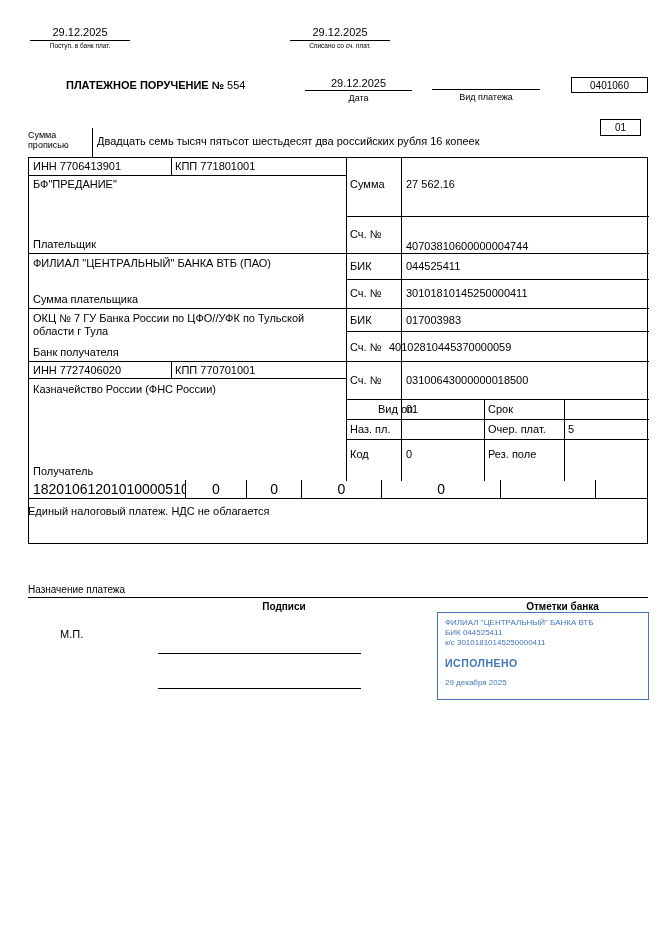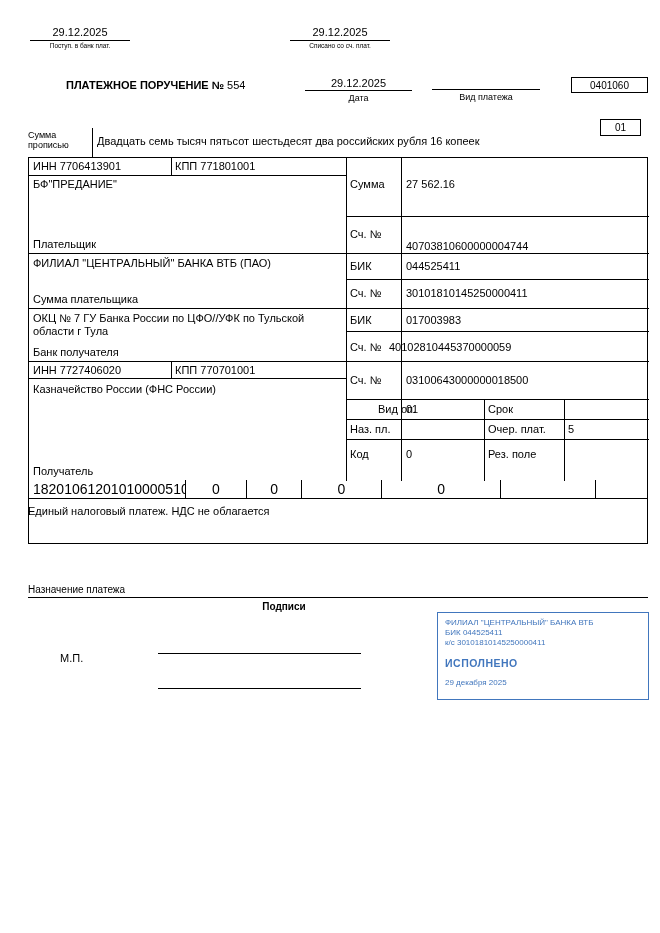--- a/index.html
+++ b/index.html
@@ -148,21 +148,22 @@
     <div class="bcell" style="width:120px;">0</div>
     <div class="bcell" style="width:95px;"></div>
     <div class="bcell" style="width:51px;"></div>
   </div>
 
   <div class="abs fs11" style="left:28px; top:505px; width:612px;">Единый налоговый платеж. НДС не облагается</div>
   <div class="abs fs10" style="left:28px; top:584px;">Назначение платежа</div>
   <div class="hline" style="left:28px; top:597px; width:620px;"></div>
 
   <div class="abs fs10 b ctr" style="left:160px; top:601px; width:210px;">Подписи</div>
-  <div class="abs fs11" style="left:60px; top:628px;margin-top:24px;">М.П.</div>
+  <div class="abs fs10 b ctr" style="left:437px; top:601px; width:213px;">Отметки банка</div>
+  <div class="abs fs11" style="left:60px; top:628px;">М.П.</div>
 
   <div class="sigline" style="left:158px; top:653px; width:203px;"></div>
   <div class="sigline" style="left:158px; top:688px; width:203px;"></div>
 
   <div class="stamp">
     <div class="s8">ФИЛИАЛ "ЦЕНТРАЛЬНЫЙ" БАНКА ВТБ</div>
     <div class="s8">БИК 044525411</div>
     <div class="s8">к/с 30101810145250000411</div>
     <div class="status">ИСПОЛНЕНО</div>
     <div class="sdate">29 декабря 2025</div>

